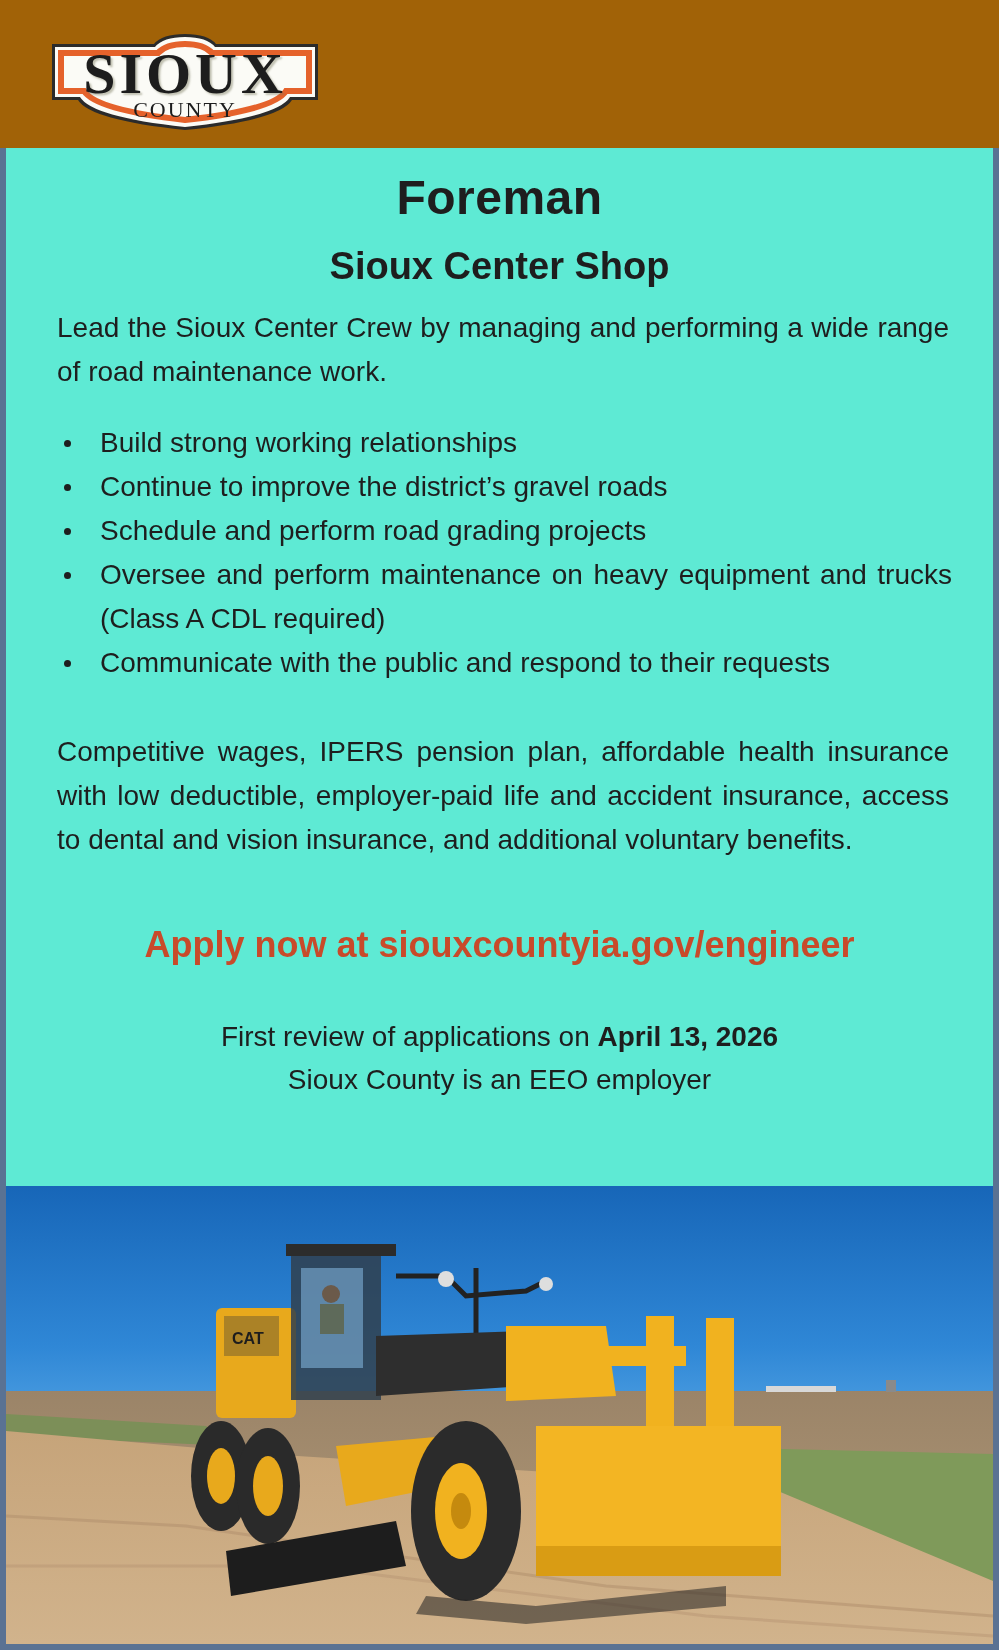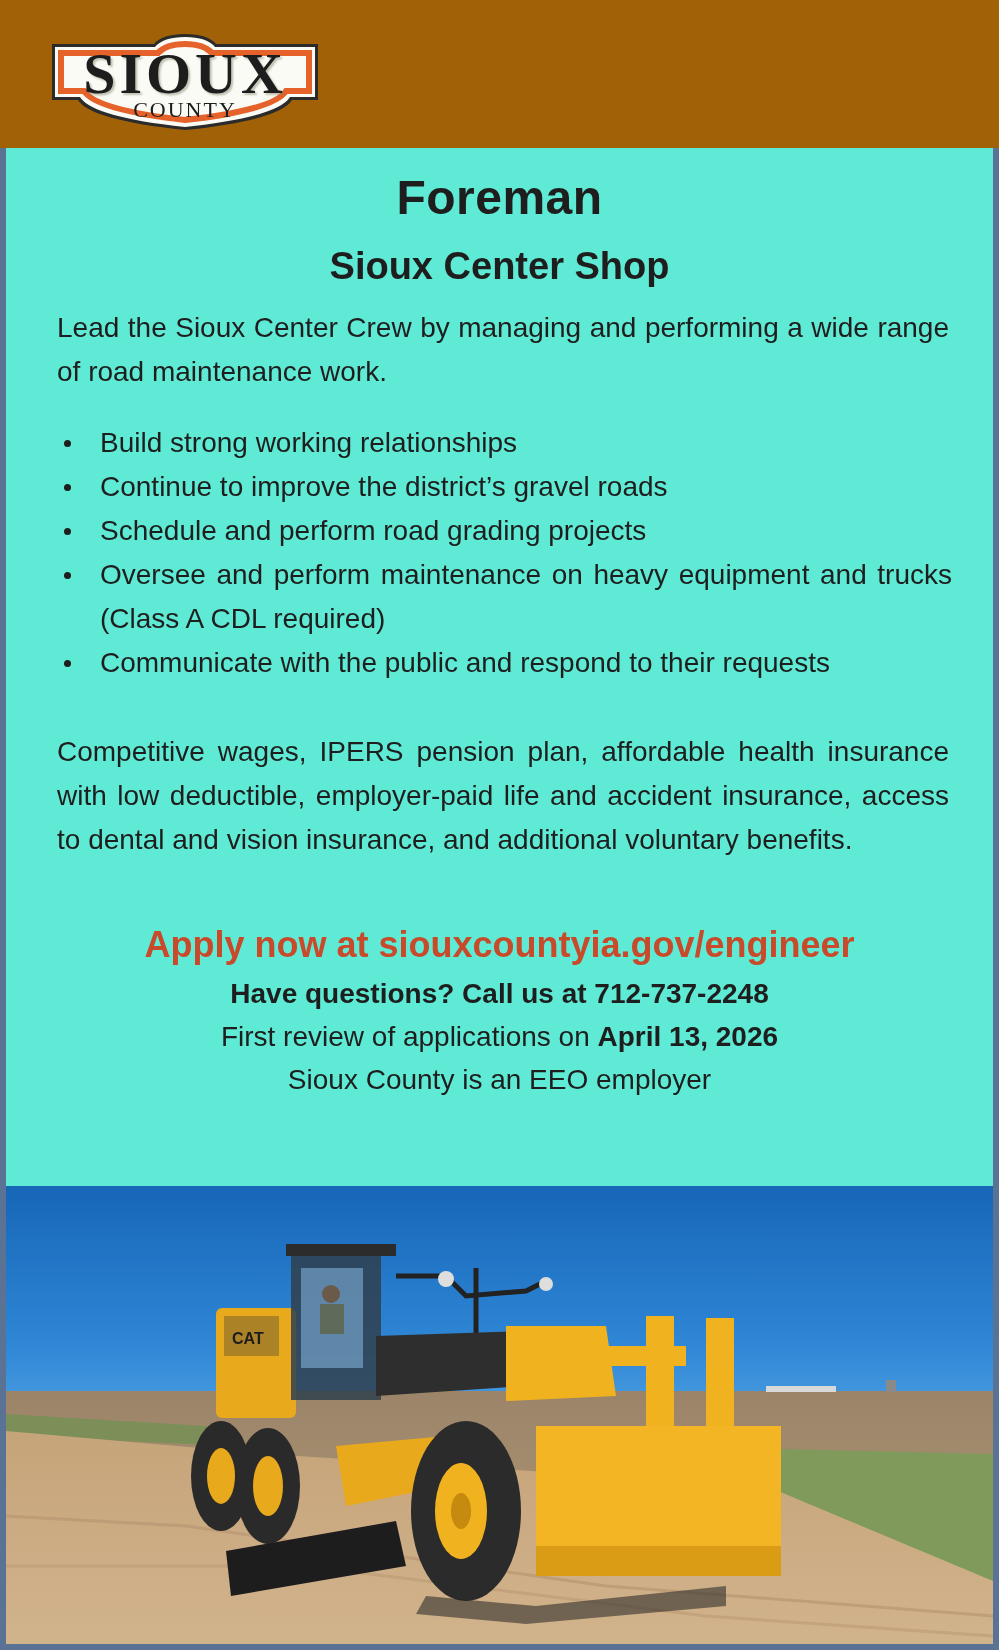--- a/index.html
+++ b/index.html
@@ -121,21 +121,20 @@
     <li><span class="bullet-dot"></span><span>Build strong working relationships</span></li>
     <li><span class="bullet-dot"></span><span>Continue to improve the district’s gravel roads</span></li>
     <li><span class="bullet-dot"></span><span>Schedule and perform road grading projects</span></li>
     <li><span class="bullet-dot"></span><span>Oversee and perform maintenance on heavy equipment and trucks (Class A CDL required)</span></li>
     <li><span class="bullet-dot"></span><span>Communicate with the public and respond to their requests</span></li>
   </ul>
 
   <div class="benefits">Competitive wages, IPERS pension plan, affordable health insurance with low deductible, employer-paid life and accident insurance, access to dental and vision insurance, and additional voluntary benefits.</div>
 
   <div class="apply">Apply now at siouxcountyia.gov/engineer</div>
-  <div class="questions">Have questions? Call us at 712-737-2248</div>
   <div class="review"><span>First review of applications on </span><b>April 13, 2026</b></div>
   <div class="eeo">Sioux County is an EEO employer</div>
 </div>
 
 <div class="photo">
   <svg width="987" height="458" viewBox="0 0 987 458">
     <defs>
       <linearGradient id="field" x1="0" y1="0" x2="0" y2="1">
         <stop offset="0" stop-color="#9b8468"></stop>
         <stop offset="1" stop-color="#b59d7b"></stop>

